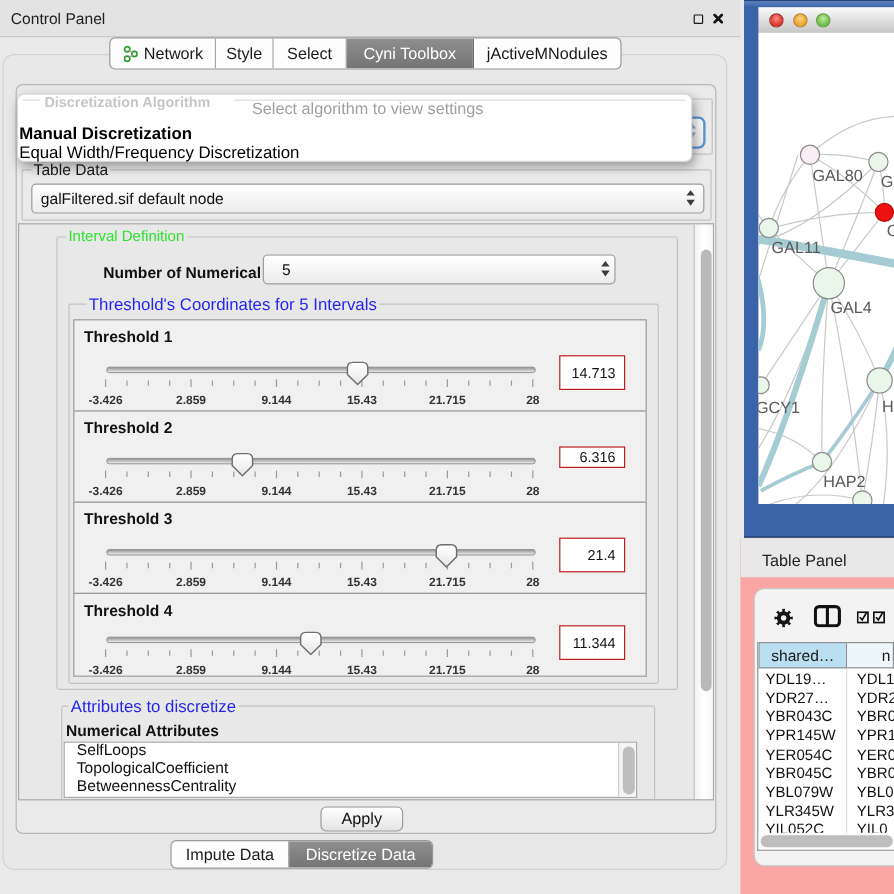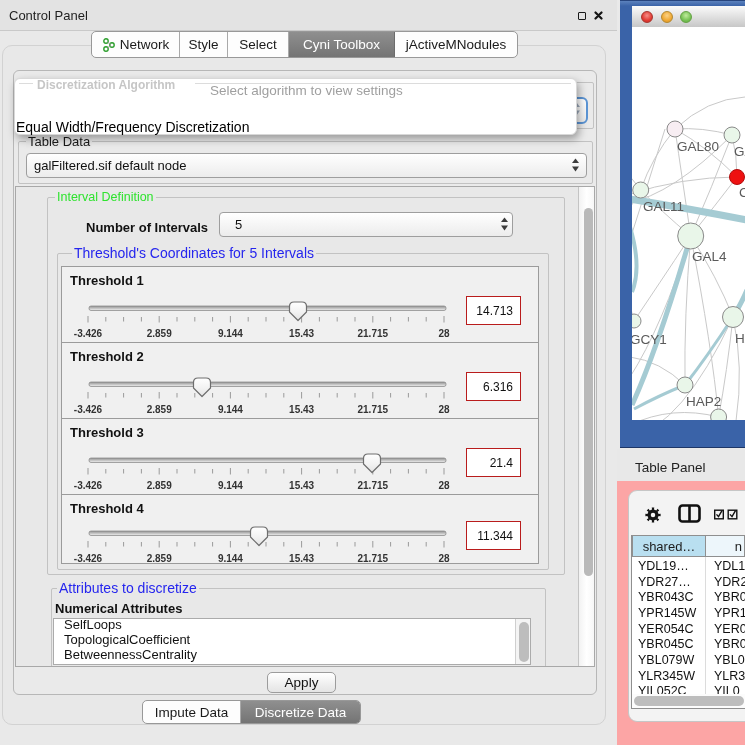--- a/index.html
+++ b/index.html
@@ -65,21 +65,21 @@
   </svg>
 
   <div class="abs" style="left:15px;top:186px;width:580px;height:481px;border:1px solid #a8a8a8;background:#e8e8e8;box-sizing:border-box;overflow:hidden;">
 
     <div class="abs" style="left:562px;top:0;width:19px;height:479px;background:linear-gradient(90deg,#f2f2f2,#ffffff 40%,#f2f2f2);border-left:1px solid #c4c4c4;"></div>
     <div class="abs" style="left:568px;top:21px;width:9px;height:368px;border-radius:5px;background:#b9b9b9;"></div>
 
     <div class="abs fs" style="left:31px;top:10px;width:516px;height:376px;"></div>
     <div class="fstitle" style="left:39px;top:4px;color:#2ee32e;font-size:12.5px;">Interval Definition</div>
 
-    <div class="abs" style="left:70px;top:33px;font-size:13px;font-weight:bold;color:#111;">Number of Intervals</div>
+    <div class="abs" style="left:70px;top:33px;font-size:13px;font-weight:bold;color:#111;">Number of Numerical</div>
     <div class="combo" style="left:203px;top:25px;width:292px;height:23px;">
       <div class="abs" style="left:15px;top:4px;">5</div>
     </div>
     <svg class="abs" style="left:484px;top:30px;" width="9" height="14">
       <path d="M4.5 0.5 L8 5 L1 5 Z" fill="#3c3c3c"></path>
       <path d="M4.5 13.5 L8 8.5 L1 8.5 Z" fill="#3c3c3c"></path>
     </svg>
 
     <div class="abs fs" style="left:41px;top:66px;width:490px;height:315px;"></div>
     <div class="fstitle" style="left:56px;top:60px;color:#2525ee;font-size:14px;">Threshold's Coordinates for 5 Intervals</div>
@@ -165,21 +165,21 @@
         <g font-size="10" font-weight="bold" fill="#333" text-anchor="middle" font-family="Liberation Sans, sans-serif">
           <text x="26" y="43.5">-3.426</text>
             <text x="97.2" y="43.5">2.859</text>
             <text x="168.4" y="43.5">9.144</text>
           <text x="239.6" y="43.5">15.43</text>
             <text x="310.8" y="43.5">21.715</text>
             <text x="382" y="43.5">28</text>
         </g>
         <path d="M131.5 19 L131.5 13.5 Q131.5 9 136 9 L144 9 Q148.5 9 148.5 13.5 L148.5 19 L140 27.5 Z" fill="url(#thm)" stroke="#6e6e6e" stroke-width="1.2" stroke-linejoin="round"></path>
       </svg>
-      <div class="vfield" style="top:29px;width:55px;height:29px;">6.316</div>
+      <div class="vfield" style="top:29px;width:55px;height:18px;">6.316</div>
     </div>
 
     <div class="tpanel" style="left:45px;top:231px;width:476px;height:75px;">
       <div class="tptitle">Threshold 3</div>
       <svg class="abs" style="left:0;top:26px;" width="476" height="49">
         <rect x="27" y="13" width="357" height="4.5" rx="2" fill="url(#trk)" stroke="#8d8d8d" stroke-width="0.8"></rect>
         <g stroke="#9a9a9a" stroke-width="1">
           <line x1="26" y1="23" x2="26" y2="29.5"></line>
           <line x1="43.8" y1="24" x2="43.8" y2="28.5"></line>
           <line x1="61.6" y1="24" x2="61.6" y2="28.5"></line>
@@ -271,20 +271,21 @@
     <div style="width:97px;">Impute Data</div>
     <div class="sel" style="width:119px;">Discretize Data</div>
   </div>
 </div>
 
 <div class="abs" style="left:14px;top:78px;width:563px;height:57px;background:#fff;border:1px solid #d8d8d8;border-radius:6px;box-shadow:2px 4px 9px rgba(0,0,0,0.35);box-sizing:border-box;">
   <div class="abs" style="left:4px;top:4px;width:14px;height:1px;background:#dcdcdc;"></div>
     <div class="abs" style="left:180px;top:4px;width:376px;height:1px;background:#dcdcdc;"></div>
     <div class="abs" style="left:22px;top:-1px;font-size:12px;font-weight:bold;color:#c6c6c6;">Discretization Algorithm</div>
   <div class="abs" style="left:195px;top:4px;font-size:13.5px;color:#9f9f9f;">Select algorithm to view settings</div>
+  <div class="abs" style="left:1px;top:24px;font-size:14px;font-weight:bold;color:#000;">Manual Discretization</div>
   <div class="abs" style="left:1px;top:40px;font-size:14px;color:#000;">Equal Width/Frequency Discretization</div>
 </div>
 
 <div class="abs" style="left:620px;top:0;width:125px;height:448px;background:#3a63a8;border-top:1px solid #27457e;border-bottom:1px solid #1d3667;box-sizing:border-box;">
   <div class="abs" style="left:0;top:0;width:125px;height:5px;background:linear-gradient(#5c82bd,#3a63a8);"></div>
 </div>
 
 <div class="abs" style="left:632px;top:6px;width:113px;height:21px;background:linear-gradient(#fbfbfb,#c7c7c7);border-bottom:1px solid #8a8a8a;">
   <div class="abs" style="left:9px;top:5px;width:12px;height:12px;border-radius:50%;background:radial-gradient(circle at 50% 35%,#f58e88,#e23b33 60%,#c42e27);border:1px solid #a5352e;box-sizing:border-box;"></div>
   <div class="abs" style="left:29px;top:5px;width:12px;height:12px;border-radius:50%;background:radial-gradient(circle at 50% 35%,#fbd286,#f0a832 60%,#d28f24);border:1px solid #b3882f;box-sizing:border-box;"></div>

